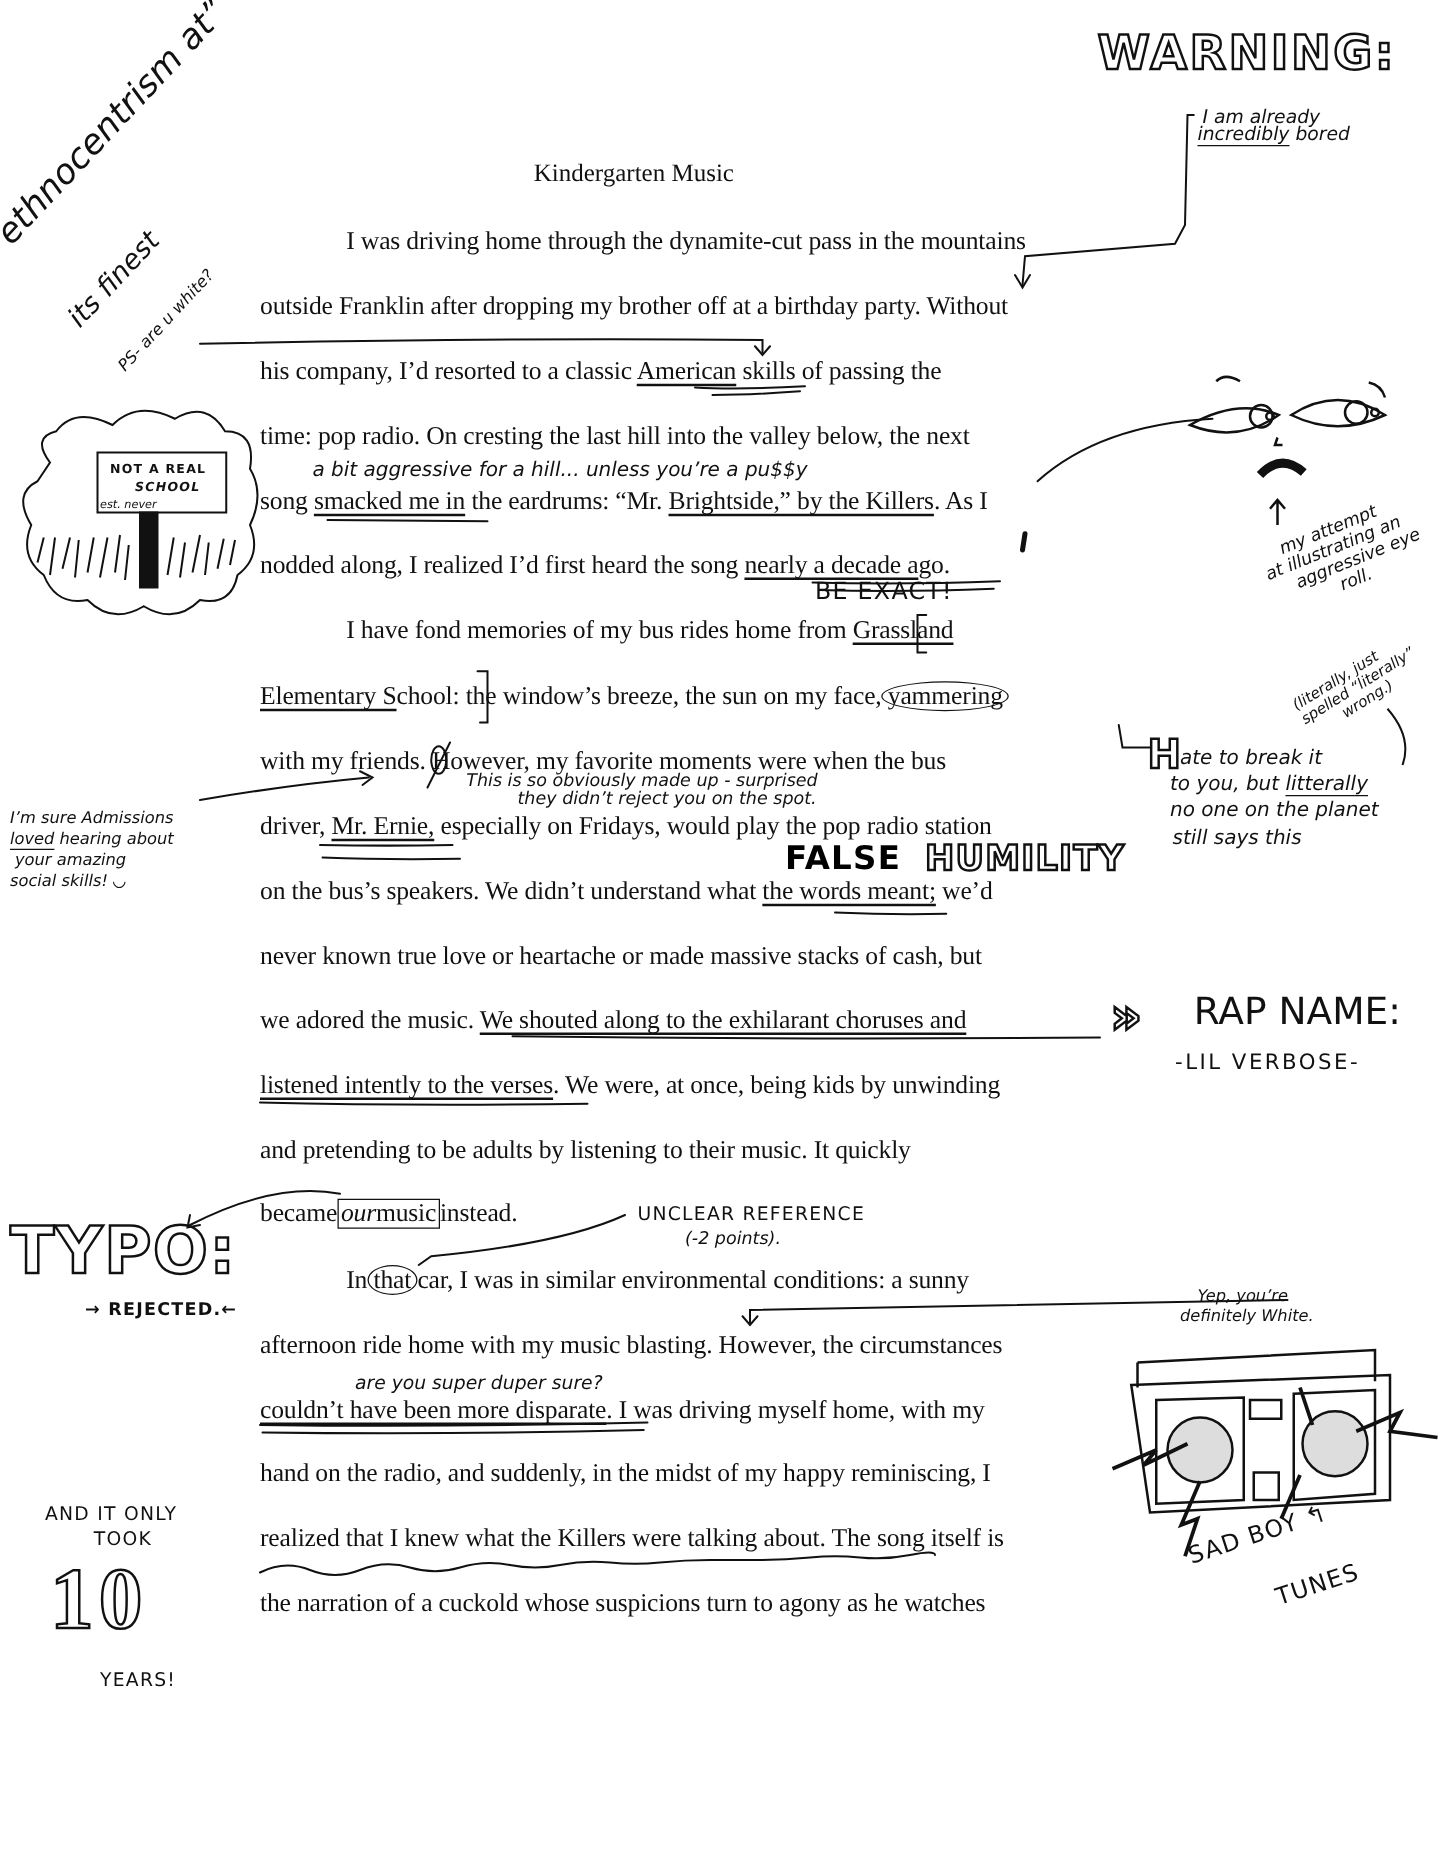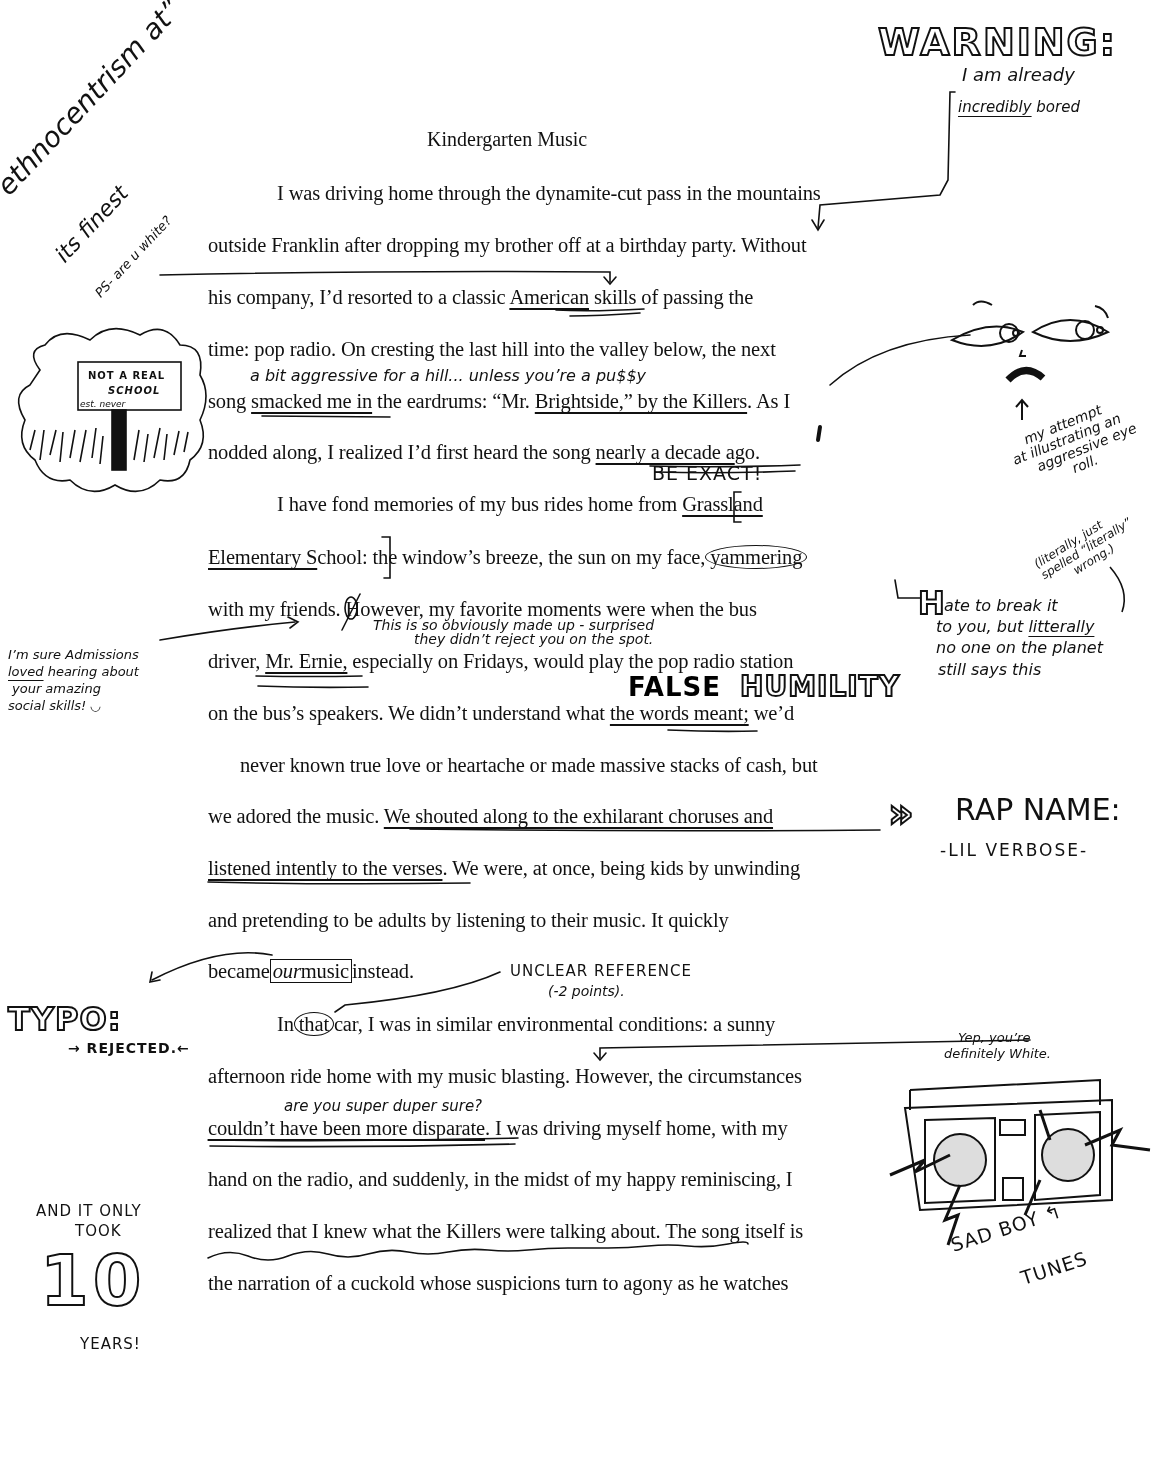--- a/index.html
+++ b/index.html
@@ -47,21 +47,21 @@
   </div>
   <div class="abs serif line" style="top:598px;">
     <span>with my friends</span><span>. However, my favorite moments were when the bus</span>
   </div>
   <div class="abs serif line" style="top:650px;">
     <span>driver, </span><span class="ul">Mr. Ernie,</span><span> especially on Fridays, would play the pop radio station</span>
   </div>
   <div class="abs serif line" style="top:702px;">
     <span>on the bus’s speakers. We didn’t understand what </span><span class="ul">the words meant;</span><span> we’d</span>
   </div>
-  <div class="abs serif line" style="top:754px;margin-left:32px;">never known true love or heartache or made massive stacks of cash, but</div>
+  <div class="abs serif line" style="top:754px;">never known true love or heartache or made massive stacks of cash, but</div>
   <div class="abs serif line" style="top:805px;">
     <span>we adored the music. </span><span class="ul">We shouted along to the exhilarant choruses and</span>
   </div>
   <div class="abs serif line" style="top:857px;">
     <span class="ul">listened intently to the verses</span><span>. We were, at once, being kids by unwinding</span>
   </div>
   <div class="abs serif line" style="top:909px;">and pretending to be adults by listening to their music. It quickly</div>
   <div class="abs serif line" style="top:960px;">
     <span>became</span><span class="boxed"><i>our</i><span>music</span></span><span>instead.</span>
   </div>
@@ -72,21 +72,21 @@
   <div class="abs serif line" style="top:1117px;">
     <span class="ul">couldn’t have been more disparate</span><span>. I was driving myself home, with my</span>
   </div>
   <div class="abs serif line" style="top:1168px;">hand on the radio, and suddenly, in the midst of my happy reminiscing, I</div>
   <div class="abs serif line" style="top:1220px;">
     <span>realized that I knew what the Killers were talking about</span><span>. The song itself is</span>
   </div>
   <div class="abs outline-big" style="left:878px; top:20px; font-size:38px;">WARNING:</div>
 
   <div class="abs serif line" style="top:1272px;">the narration of a cuckold whose suspicions turn to agony as he watches</div>
-  <div class="abs hand note" style="left:962px; top:64px; font-size:18px;">I am already</div>
+  <div class="abs hand note" style="left:962px; top:84px; font-size:15px;">I am already</div>
   <div class="abs hand note" style="left:958px; top:98px; font-size:15px;"><span class="ul">incredibly</span><span> bored</span></div>
 
   <div class="abs hand note" style="left:-20px; top:190px; font-size:28px; transform: rotate(-47deg); transform-origin: left top;">
     <span>“ethnocentrism at”</span>
   </div>
   <div class="abs hand note" style="left:50px; top:250px; font-size:22px; transform: rotate(-47deg); transform-origin: left top;">its finest</div>
   <div class="abs hand note" style="left:92px; top:290px; font-size:13px; transform: rotate(-47deg); transform-origin: left top;">PS- are u white?</div>
 
   <div class="abs caps" style="left:88px; top:370px; font-size:10px; font-weight:bold;">NOT A REAL</div>
   <div class="abs caps" style="left:108px; top:385px; font-size:10px; font-weight:bold;font-style:italic;">SCHOOL</div>
@@ -124,37 +124,37 @@
   <div class="abs hand" style="left:373px; top:617px; font-size:14px;">This is so obviously made up - surprised</div>
   <div class="abs hand" style="left:414px; top:631px; font-size:14px;">they didn’t reject you on the spot.</div>
 
   <div class="abs solid-big" style="left:628px; top:672px; font-size:26px; letter-spacing:1px;">FALSE</div>
   <div class="abs outline-big" style="left:740px; top:670px; font-size:28px; letter-spacing:1px;">HUMILITY</div>
 
   <div class="abs outline-big" style="left:888px; top:790px; font-size:40px; letter-spacing:-4px;">»</div>
   <div class="abs caps" style="left:955px; top:792px; font-size:30px; letter-spacing:0px;">RAP NAME:</div>
   <div class="abs caps" style="left:940px; top:840px; font-size:17px; letter-spacing:2px;">-LIL VERBOSE-</div>
 
-  <div class="abs outline-big" style="left:8px; top:1000px; font-size:32px; letter-spacing:1px;">TYPO:</div>
+  <div class="abs outline-big" style="left:8px; top:971px; font-size:52px; letter-spacing:1px;">TYPO:</div>
   <div class="abs caps" style="left:68px; top:1040px; font-size:14px;font-weight:bold;">→ REJECTED.←</div>
 
   <div class="abs caps" style="left:510px; top:962px; font-size:15px;">UNCLEAR REFERENCE</div>
   <div class="abs hand" style="left:548px; top:983px; font-size:14px;">(-2 points).</div>
 
   <div class="abs hand" style="left:958px; top:1030px; font-size:13px;">Yep, you’re</div>
   <div class="abs hand" style="left:944px; top:1046px; font-size:13px;">definitely White.</div>
 
   <div class="abs hand" style="left:284px; top:1097px; font-size:15px;">are you super duper sure?</div>
 
   <div class="abs caps" style="left:948px; top:1235px; font-size:19px; transform: rotate(-18deg); transform-origin:left top;">SAD BOY ↰</div>
   <div class="abs caps" style="left:1018px; top:1268px; font-size:19px; transform: rotate(-18deg); transform-origin:left top;">TUNES</div>
 
   <div class="abs caps" style="left:36px; top:1202px; font-size:15px;">AND IT ONLY</div>
   <div class="abs caps" style="left:75px; top:1222px; font-size:15px;">TOOK</div>
-  <div class="abs outline-big" style="left:40px; top:1240px; font-size:70px; letter-spacing:4px;">10</div>
+  <div class="abs outline-big" style="left:40px; top:1240px; font-size:70px; letter-spacing:4px;font-family:Liberation Serif, serif;">10</div>
   <div class="abs caps" style="left:80px; top:1335px; font-size:15px;">YEARS!</div>
 
   <svg class="overlay" viewBox="0 0 1156 1480">
     <g fill="none" stroke="#111" stroke-width="1.6" stroke-linecap="round">
 
       <path d="M955 92 L950 92 L948 180 L940 195 L820 205 L818 228"></path>
       <path d="M812 220 L818 230 L824 220"></path>
 
       <path d="M160 275 Q400 270 610 272 L610 282"></path>
       <path d="M604 277 L610 284 L616 277"></path>

